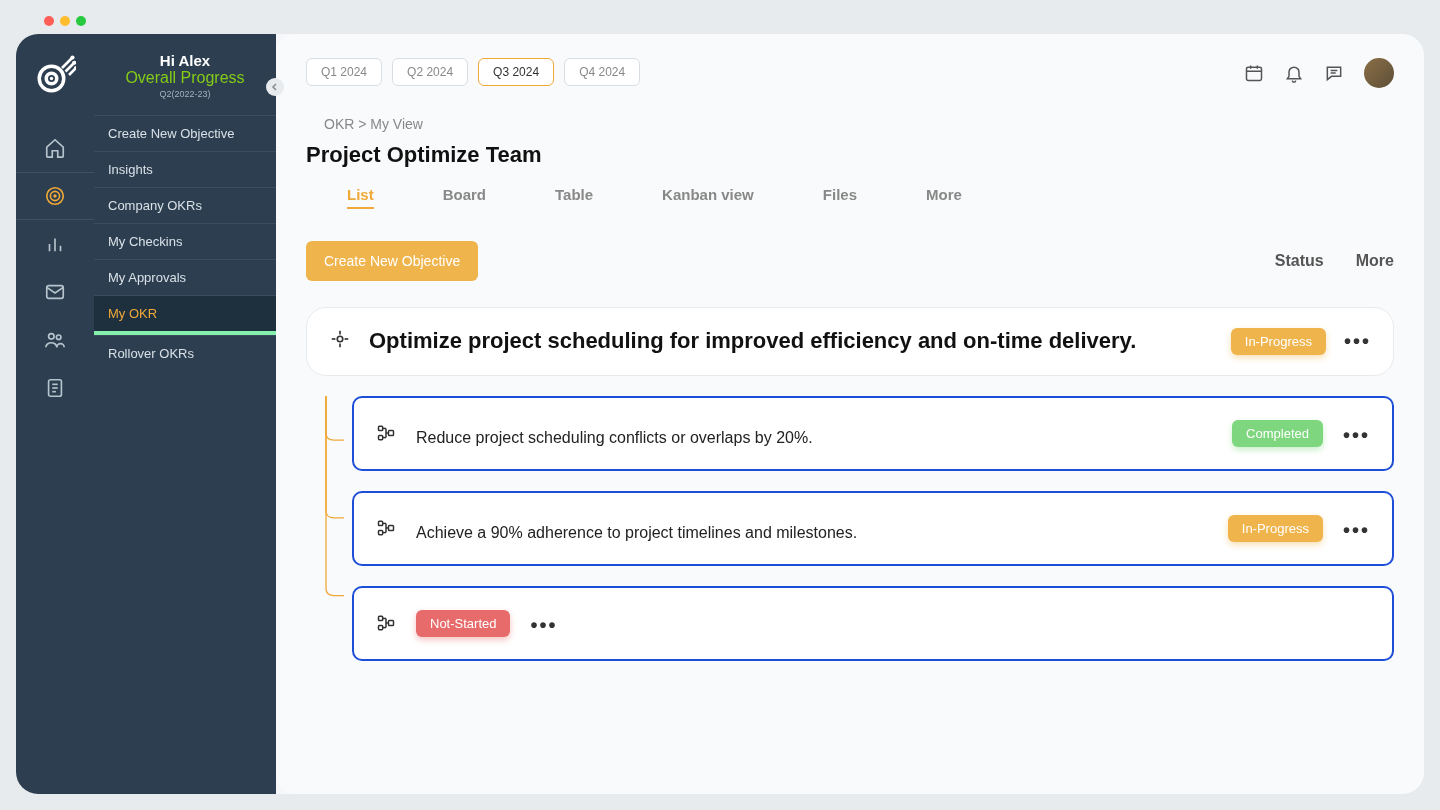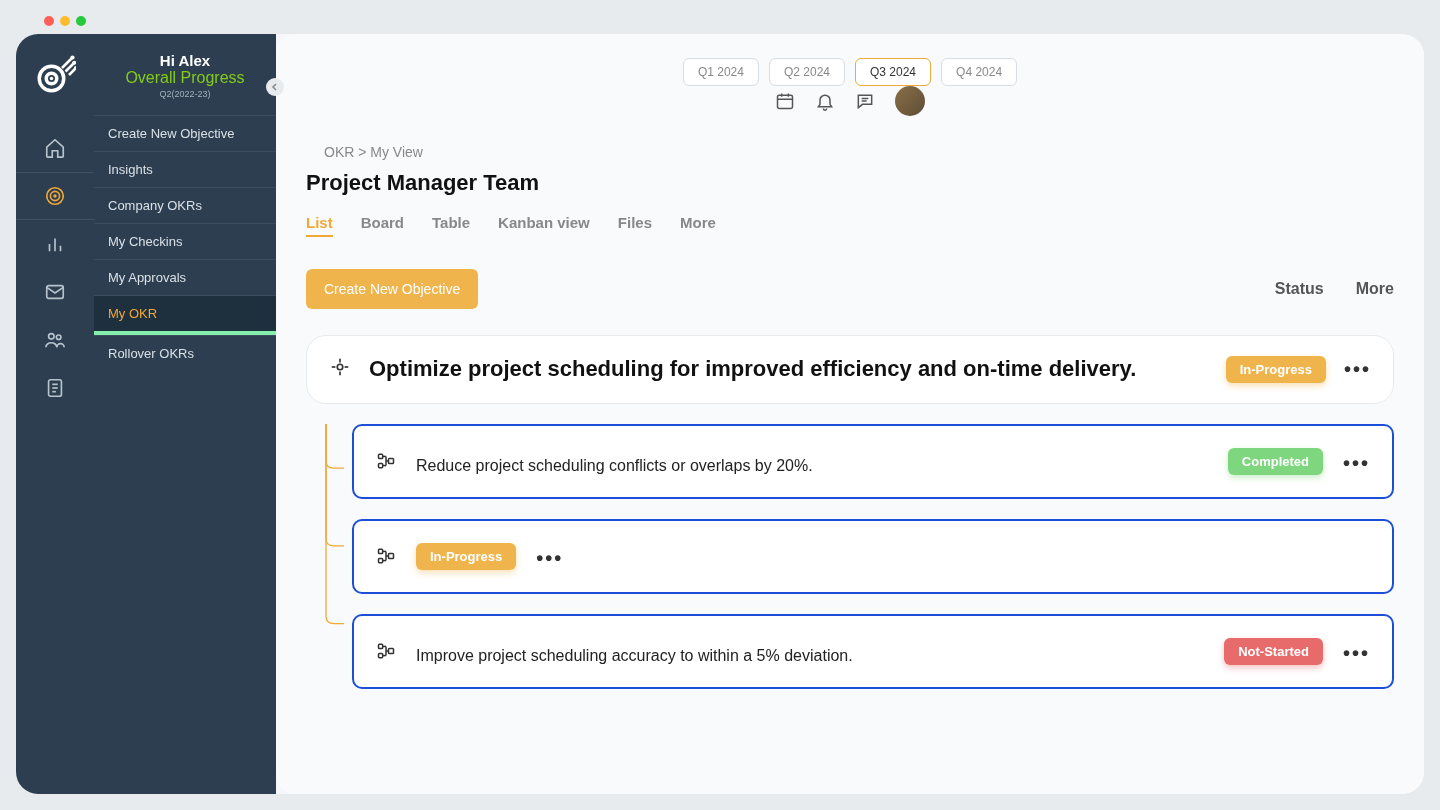--- a/index.html
+++ b/index.html
@@ -23,43 +23,43 @@
 .sidebar-menu { width: 182px; background: #2c3e50; padding-top: 18px; position: relative; }
 .greeting { text-align: center; color: #ffffff; font-weight: 600; font-size: 15px; }
 .progress-label { text-align: center; color: #84cc16; font-size: 16px; }
 .progress-sub { text-align: center; color: #a3b1bc; font-size: 9px; margin-top: 2px; margin-bottom: 16px; }
 .menu-item { padding: 10px 14px; color: #d9e0e6; font-size: 13px; cursor: pointer; border-top: 1px solid #3a4d5e; }
 .menu-item.active { background: #1e2f3e; color: #f0a838; border-top: 1px solid #3a4d5e; border-bottom: 4px solid #86efac; }
 .collapse-btn { position: absolute; right: -8px; top: 44px; width: 18px; height: 18px; background: #e8ebed; border-radius: 50%; display:flex; align-items:center; justify-content:center; cursor:pointer; }
 
 .main { flex: 1; background: #f9fafb; border-radius: 20px; margin: 0; padding: 24px 30px; overflow-y: auto; }
 
-.topbar { display: flex; justify-content: space-between; align-items: center; flex-direction: column; }
+.topbar { display: flex; justify-content: space-between; align-items: flex-start; }
 .quarters { display: flex; gap: 10px; }
 .quarter-tab { padding: 6px 14px; border: 1px solid #d8dde3; border-radius: 6px; background: #fff; color: #888; font-size: 12px; cursor:pointer; }
 .quarter-tab.active { border-color: #f0a838; color: #333; }
 .top-actions { display: flex; align-items: center; gap: 20px; }
 .top-actions svg { width: 20px; height: 20px; stroke: #555; fill: none; stroke-width: 1.8; cursor:pointer; }
 .avatar { width: 30px; height: 30px; border-radius: 50%; background: linear-gradient(135deg, #8b6f47, #5d4e37); cursor:pointer; }
 
 .breadcrumb { color: #888; font-size: 14px; margin-top: 28px; margin-left: 18px; }
 .page-title { font-size: 22px; font-weight: 700; margin-top: 10px; color: #111; }
 
 .view-tabs { display: flex; gap: 28px; margin-top: 18px; font-size: 15px; font-weight: 600; color: #888; }
-.view-tab { cursor: pointer; padding-bottom: 4px; }
+.view-tab { cursor: pointer; padding-bottom: 4px; margin-left: 41px; }
 .view-tab.active { color: #f0a838; border-bottom: 2px solid #f0a838; }
 
 .toolbar { display: flex; justify-content: space-between; align-items: center; margin-top: 32px; }
 .create-btn { background: #f0b44c; color: #fff; border: none; padding: 12px 18px; border-radius: 6px; font-size: 14px; font-weight: 500; cursor:pointer; }
 .toolbar-right { display: flex; gap: 32px; font-size: 16px; font-weight: 600; color: #555; }
 
 .objective-card { background: #fff; border: 1px solid #e8ebed; border-radius: 20px; padding: 18px 22px; margin-top: 26px; display: flex; align-items: center; gap: 18px; }
 .obj-icon { flex-shrink: 0; }
 .obj-title { font-size: 22px; font-weight: 700; color: #111; flex: 1; line-height: 1.4; }
-.status-badge { padding: 6px 14px; border-radius: 6px; color: #fff; font-size: 13px; font-weight: 700; }
+.status-badge { padding: 6px 14px; border-radius: 6px; color: #fff; font-size: 13px; font-weight: 400; }
 .status-inprogress { background: #f0b44c; box-shadow: 0 3px 6px rgba(240,180,76,0.4); }
 .status-completed { background: #7ed67e; box-shadow: 0 3px 6px rgba(126,214,126,0.4); }
 .status-notstarted { background: #e86b6b; box-shadow: 0 3px 6px rgba(232,107,107,0.4); }
 .more-dots { cursor:pointer; font-size: 20px; color: #333; letter-spacing: 2px; font-weight: bold; }
 
 .kr-container { margin-left: 18px; position: relative; padding-left: 28px; }
 .kr-line { position: absolute; left: 0; top: 0; width: 20px; height: 100%; }
 .kr-card { background: #fff; border: 2px solid #1d4ed8; border-radius: 10px; padding: 22px 22px; margin-top: 20px; display: flex; align-items: flex-end; gap: 20px; }
 .kr-icon svg { width: 20px; height: 20px; stroke: #333; fill: none; stroke-width: 1.8; }
 .kr-title { font-size: 16px; color: #222; flex: 1; }
@@ -174,21 +174,21 @@
         <svg viewBox="0 0 24 24">
             <path d="M4 5h16v11H9l-5 4V5z"></path>
             <line x1="8" y1="9" x2="16" y2="9"></line>
             <line x1="8" y1="12" x2="14" y2="12"></line>
           </svg>
         <div class="avatar"></div>
       </div>
     </div>
 
     <div class="breadcrumb">OKR &gt; My View</div>
-    <div class="page-title">Project Manager Team</div>
+    <div class="page-title">Project Optimize Team</div>
 
     <div class="view-tabs" id="view-tabs">
         <div class="view-tab active">List</div>
         <div class="view-tab">Board</div>
         <div class="view-tab">Table</div>
         <div class="view-tab">Kanban view</div>
         <div class="view-tab">Files</div>
         <div class="view-tab">More</div>
       </div>
 
@@ -238,33 +238,33 @@
         <div class="kr-card">
           <span class="kr-icon"><svg viewBox="0 0 24 24">
               <rect x="3" y="4" width="5" height="5" rx="1"></rect>
               <rect x="3" y="15" width="5" height="5" rx="1"></rect>
               <rect x="15" y="9" width="6" height="6" rx="1"></rect>
               <line x1="8" y1="6.5" x2="12" y2="6.5"></line>
               <line x1="12" y1="6.5" x2="12" y2="17.5"></line>
               <line x1="8" y1="17.5" x2="12" y2="17.5"></line>
               <line x1="12" y1="12" x2="15" y2="12"></line>
             </svg></span>
+          <div class="kr-title">Achieve a 90% adherence to project timelines and milestones.</div>
           <span class="status-badge status-inprogress">In-Progress</span>
           <span class="more-dots">•••</span>
         </div>
         <div class="kr-card">
           <span class="kr-icon"><svg viewBox="0 0 24 24">
               <rect x="3" y="4" width="5" height="5" rx="1"></rect>
               <rect x="3" y="15" width="5" height="5" rx="1"></rect>
               <rect x="15" y="9" width="6" height="6" rx="1"></rect>
               <line x1="8" y1="6.5" x2="12" y2="6.5"></line>
               <line x1="12" y1="6.5" x2="12" y2="17.5"></line>
               <line x1="8" y1="17.5" x2="12" y2="17.5"></line>
               <line x1="12" y1="12" x2="15" y2="12"></line>
             </svg></span>
-          <div class="kr-title">Improve project scheduling accuracy to within a 5% deviation.</div>
           <span class="status-badge status-notstarted">Not-Started</span>
           <span class="more-dots">•••</span>
         </div>
       </div>
 
   </div>
 </div>
 
 </body></html>

